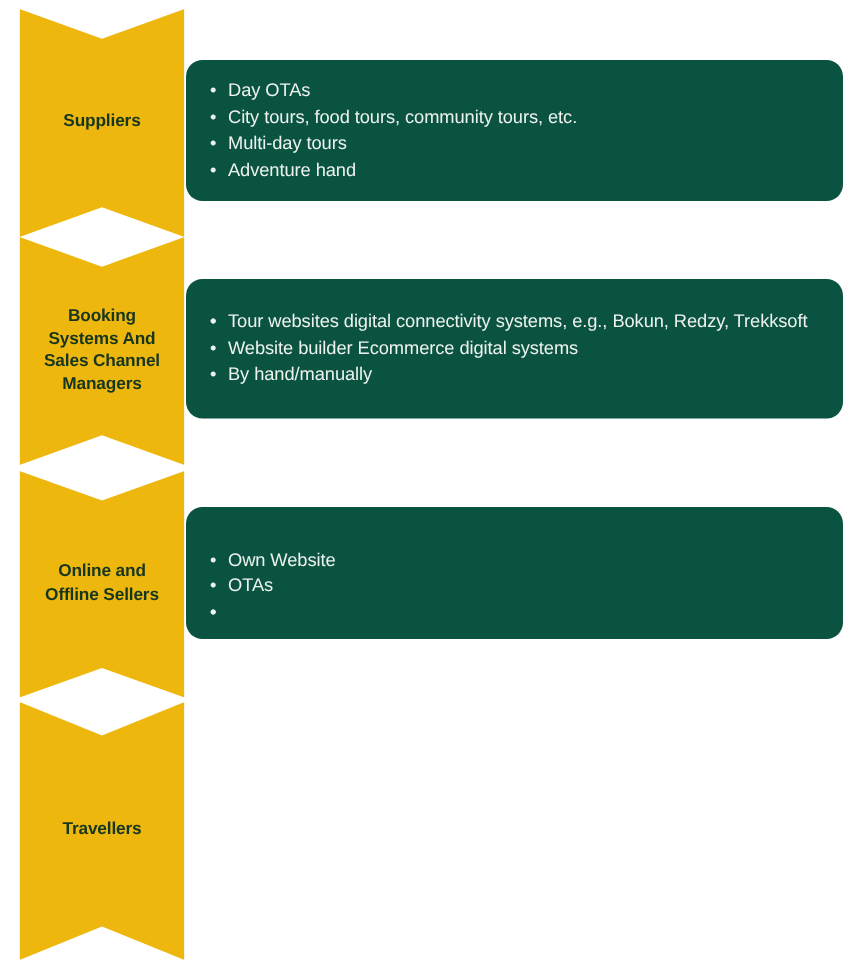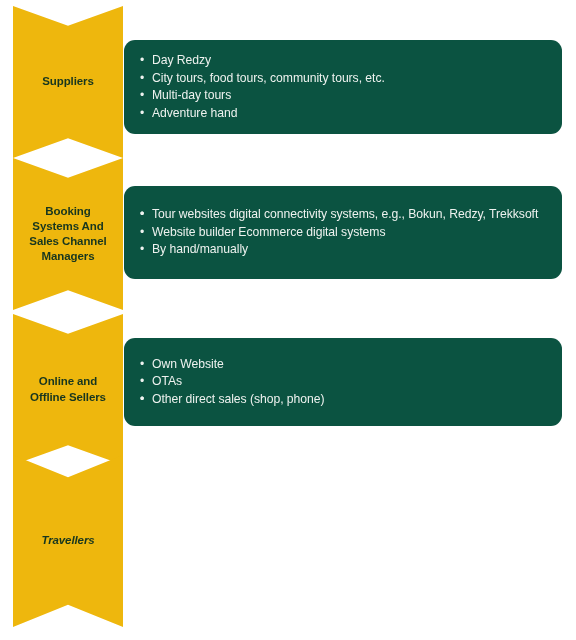--- a/index.html
+++ b/index.html
@@ -47,21 +47,21 @@
     text-align: center;
     letter-spacing: -0.1px;
     white-space: pre-line;
     display: block;
   }
 
   
   .chevron.s1 { top: 6px;   height: 152px; }
   .chevron.s2 { top: 158px; height: 152px; align-items: center; }
   .chevron.s3 { top: 314px; height: 151px; }
-  .chevron.s4 { top: 455px; height: 172px; font-style: italic; }
+  .chevron.s4 { top: 468px; height: 172px; }
 
   
   .panel {
     position: absolute;
     left: 124px;
     width: 438px;
     background: #0b5341;
     border-radius: 11px;
     box-sizing: border-box;
     padding: 9px 16px 9px 14px;
@@ -99,21 +99,21 @@
 </head>
 <body>
 
 <div id="diagram">
 
   <div class="chevron s1">
     <span class="chevron-label">Suppliers</span>
   </div>
   <div class="panel p1">
     <ul class="panel-list">
-      <li><span class="bullet">•</span><span>Day Redzy</span></li>
+      <li><span class="bullet">•</span><span>Day OTAs</span></li>
       <li><span class="bullet">•</span><span>City tours, food tours, community tours, etc.</span></li>
       <li><span class="bullet">•</span><span>Multi-day tours</span></li>
       <li><span class="bullet">•</span><span>Adventure hand</span></li>
     </ul>
   </div>
 
   <div class="chevron s2">
     <span class="chevron-label">Booking
 Systems And
 Sales Channel
@@ -130,21 +130,21 @@
 
   <div class="chevron s3">
     <span class="chevron-label">Online and
 Offline Sellers</span>
   </div>
   <div class="panel p3">
     <ul class="panel-list">
       <li><span class="bullet">•</span><span>Own Website</span></li>
       <li><span class="bullet">•</span><span>OTAs</span></li>
       <li><span class="bullet">•</span></li>
-      <li><span class="bullet">•</span><span>Other direct sales (shop, phone)</span></li>
+      <li><span class="bullet">•</span></li>
     </ul>
   </div>
 
   <div class="chevron s4">
     <span class="chevron-label">Travellers</span>
   </div>
 
 </div>
 
 </body></html>

